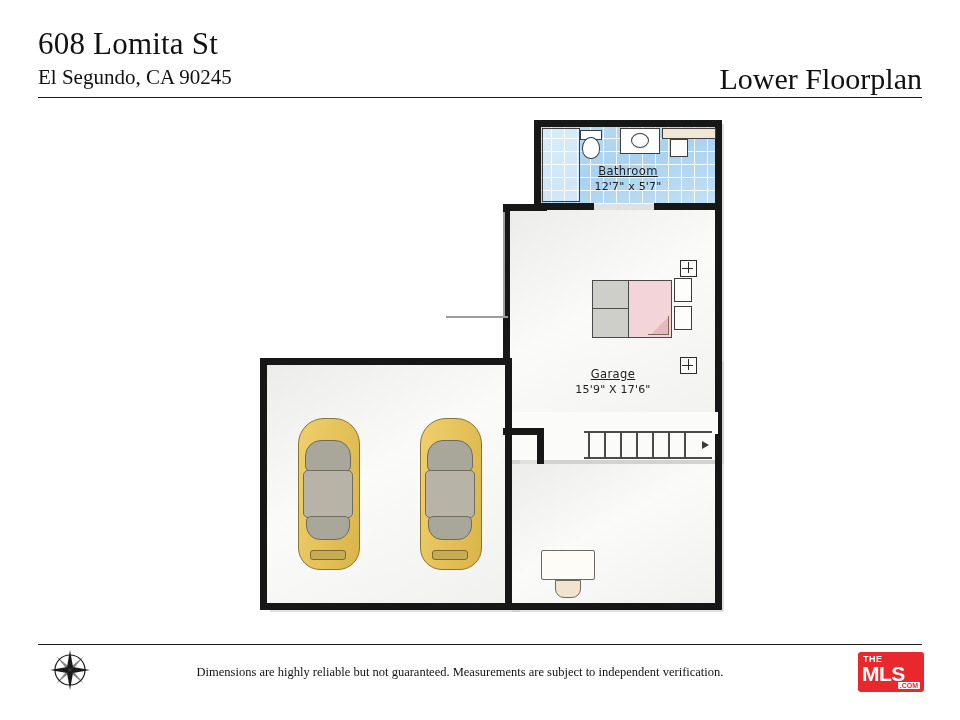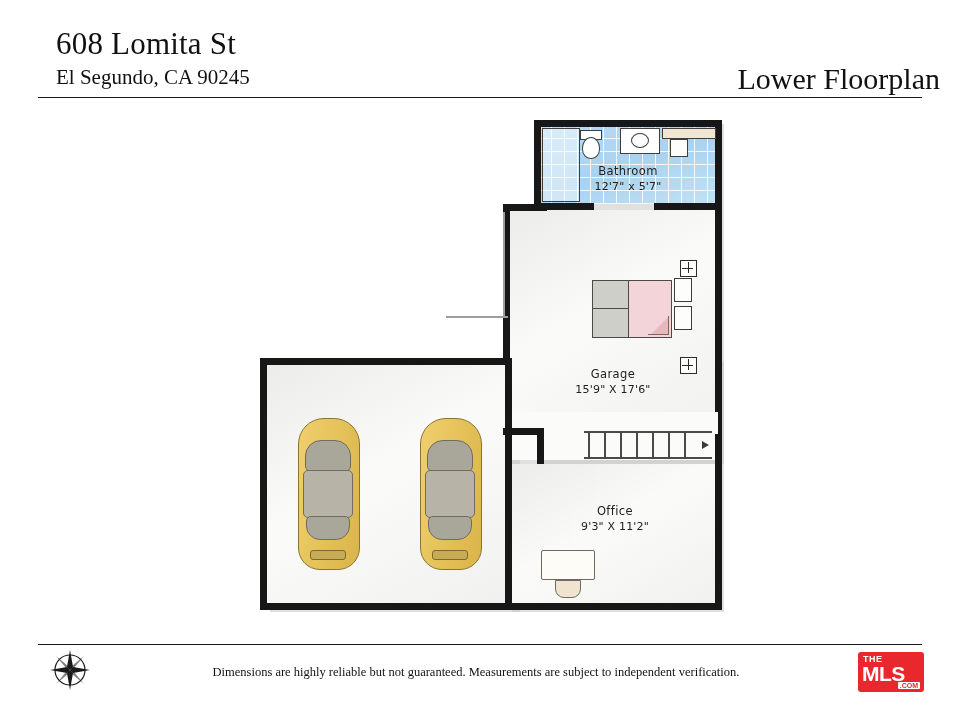--- a/index.html
+++ b/index.html
@@ -16,21 +16,20 @@
     overflow: hidden;
   }
 
   
   #header {
     position: absolute;
     left: 38px;
     top: 26px;
     width: 884px;
     height: 72px;
-    margin-left: 18px;
   }
   #address-block {
     position: absolute;
     left: 0;
     top: 0;
   }
   #street {
     font-size: 31px;
     line-height: 36px;
     letter-spacing: 0.2px;
@@ -63,21 +62,21 @@
   #footer-rule {
     position: absolute;
     left: 38px;
     top: 644px;
     width: 884px;
     height: 1px;
     background: #1a1a1a;
   }
   #disclaimer {
     position: absolute;
-    left: 126px;
+    left: 110px;
     top: 664px;
     width: 700px;
     text-align: center;
     font-size: 12.5px;
     line-height: 16px;
     color: #111;
   }
   
   #compass {
     position: absolute;
@@ -158,20 +157,21 @@
     position: absolute;
     font-family: "DejaVu Sans", sans-serif;
     text-align: center;
     color: #20201f;
     white-space: nowrap;
   }
   .room-name {
     font-size: 11.5px;
     line-height: 15px;
     letter-spacing: .4px;
+    text-decoration: underline;
   }
   .room-dims {
     font-size: 11px;
     line-height: 15px;
     letter-spacing: .2px;
   }
 
   
   #bath-floor {
     position: absolute;
@@ -420,24 +420,20 @@
   <div class="stair-step" style="left:434px; top:320px; width:1.5px; height:26px;"></div>
   <div class="stair-step" style="left:334px; top:319px; width:128px; height:1.5px;"></div>
   <div class="stair-step" style="left:334px; top:345px; width:128px; height:1.5px;"></div>
   <div id="stair-arrow" style="left:452px; top:329px;"></div>
 
   <div class="floor" style="left:262px; top:352px; width:206px; height:142px;"></div>
   <div class="floor-tex" style="left:262px; top:352px; width:206px; height:142px;"></div>
   <div class="wall" style="left:255px; top:346px; width:7px; height:152px;"></div>
   <div class="wall" style="left:465px; top:322px; width:7px; height:176px;"></div>
   <div class="wall" style="left:255px; top:491px; width:217px; height:7px;"></div>
-  <div class="room-label" style="left:262px; top:392px; width:206px;">
-    <div class="room-name">Office</div>
-    <div class="room-dims">9'3" X 11'2"</div>
-  </div>
   <div id="desk" style="left:291px; top:438px; width:52px; height:28px;"></div>
   <div id="chair" style="left:305px; top:468px; width:24px; height:16px;"></div>
 </div>
 
 <div id="footer-rule"></div>
 
 <div id="compass">
   <svg viewBox="0 0 44 44" width="44" height="44" aria-hidden="true">
     <circle cx="22" cy="22" r="15" fill="none" stroke="#1a1a1a" stroke-width="1.2"></circle>
     <polygon points="22,2 25,19 22,22 19,19" fill="#1a1a1a"></polygon>

